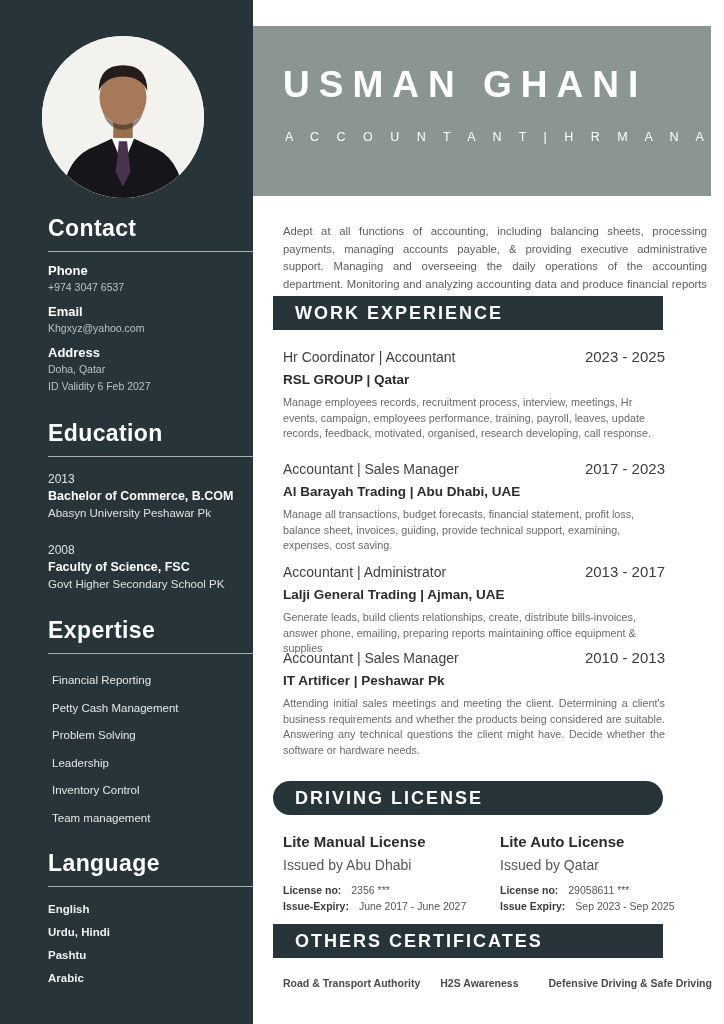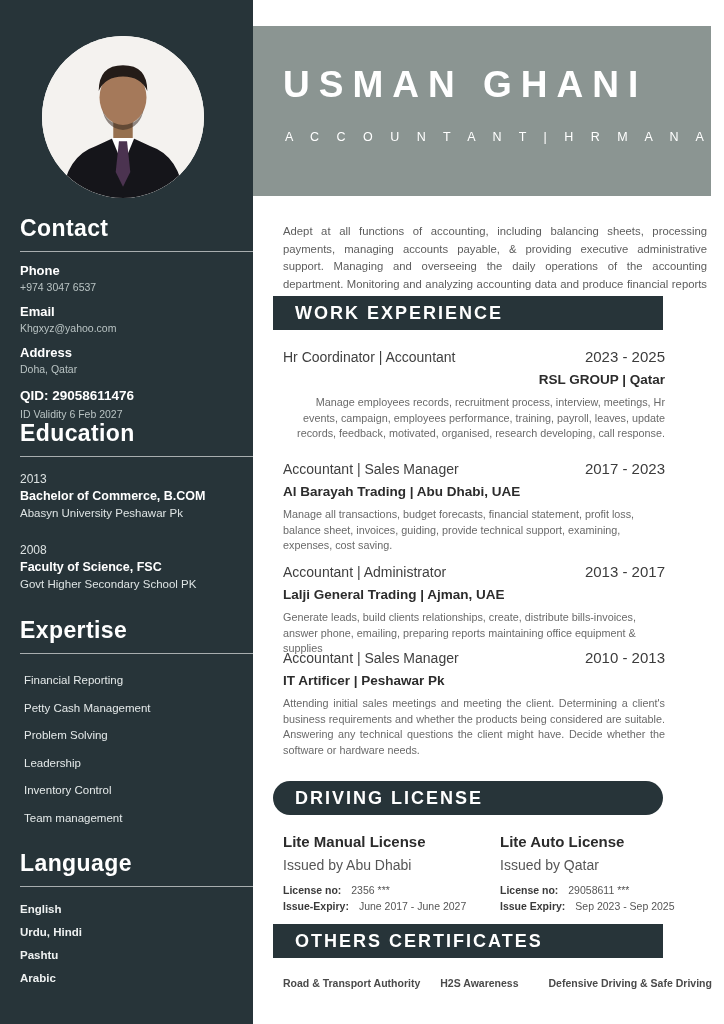--- a/index.html
+++ b/index.html
@@ -4,21 +4,21 @@
 <style>
   html,body { margin:0; padding:0; }
   body {
     width:724px; height:1024px; position:relative;
     background:#ffffff; font-family:"Liberation Sans", sans-serif;
     overflow:hidden;
   }
   
   .sidebar { position:absolute; left:0; top:0; width:253px; height:1024px; background:#273439; color:#fff; }
   .photo { position:absolute; left:42px; top:36px; width:162px; height:162px; border-radius:50%; background:#ffffff; overflow:hidden; }
-  .s-section { position:absolute; left:0; width:253px; box-sizing:border-box; padding-left:20px; }
+  .s-section { position:absolute; left:0; width:253px; box-sizing:border-box; padding-left:48px; }
   .s-heading { font-size:23px; font-weight:bold; letter-spacing:0.4px; }
   .s-rule { height:1px; background:rgba(255,255,255,0.6); margin-top:9px; }
   #sec-contact { top:215px; }
   #sec-education { top:420px; }
   #sec-expertise { top:617px; }
   #sec-language { top:850px; }
   .c-label { font-size:13px; font-weight:bold; margin-top:11px; }
   .c-value { font-size:10.5px; color:#b9c3c3; margin-top:3px; }
   .c-qid { font-size:13.5px; font-weight:bold; margin-top:13px; }
   .c-validity { font-size:10.5px; color:#b9c3c3; margin-top:5px; }
@@ -35,21 +35,21 @@
   .name { position:absolute; left:30px; top:38px; font-size:37px; font-weight:bold; letter-spacing:9px; white-space:nowrap; }
   .role { position:absolute; left:32px; top:104px; font-size:12.5px; letter-spacing:7px; white-space:nowrap; }
   .summary { position:absolute; left:283px; top:212px; width:424px; font-size:11.3px; line-height:17.5px; color:#5d5d5d; text-align:justify; }
   .bar { position:absolute; left:273px; width:390px; height:34px; background:#273439; color:#fff;
          display:flex; align-items:center; padding-left:22px; box-sizing:border-box;
          font-size:18px; font-weight:bold; letter-spacing:2px; }
   #bar-work { top:296px; }
   #bar-license { top:781px;border-radius:17px; }
   #bar-certs { top:924px; }
   .job { position:absolute; left:283px; width:382px; }
-  #job-0 { top:348px;text-align:right; } #job-1 { top:460px; } #job-2 { top:563px; } #job-3 { top:649px; }
+  #job-0 { top:348px; } #job-1 { top:460px; } #job-2 { top:563px; } #job-3 { top:649px; }
   .job-head { display:flex; justify-content:space-between; align-items:baseline; }
   .job-title { font-size:14px; color:#3f3f3f; }
   .job-dates { font-size:15px; color:#3c3c3c; }
   .job-company { font-size:13.5px; font-weight:bold; color:#2c2c2c; margin-top:7px; }
   .job-desc { font-size:10.8px; color:#6a6a6a; line-height:15.5px; margin-top:8px; }
   .job-desc.just { text-align:justify; }
   .licenses { position:absolute; left:283px; top:833px; width:424px; display:grid; grid-template-columns:217px 1fr; }
   .lic-name { font-size:15px; font-weight:bold; color:#2c2c2c; }
   .lic-issued { font-size:14px; color:#565656; margin-top:7px; }
   .lic-row { font-size:10.5px; margin-top:11px; }
@@ -80,21 +80,20 @@
 
   <section class="s-section" id="sec-contact">
     <div class="s-heading">Contact</div>
     <div class="s-rule"></div>
     <div class="c-label">Phone</div>
     <div class="c-value">+974 3047 6537</div>
     <div class="c-label">Email</div>
     <div class="c-value">Khgxyz@yahoo.com</div>
     <div class="c-label">Address</div>
     <div class="c-value">Doha, Qatar</div>
-    <div class="c-qid">QID: 29058611476</div>
     <div class="c-validity">ID Validity 6 Feb 2027</div>
   </section>
 
   <section class="s-section" id="sec-education">
     <div class="s-heading">Education</div>
     <div class="s-rule"></div>
     <div class="e-item">
       <div class="e-year">2013</div>
       <div class="e-degree">Bachelor of Commerce, B.COM</div>
       <div class="e-school">Abasyn University Peshawar Pk</div>

